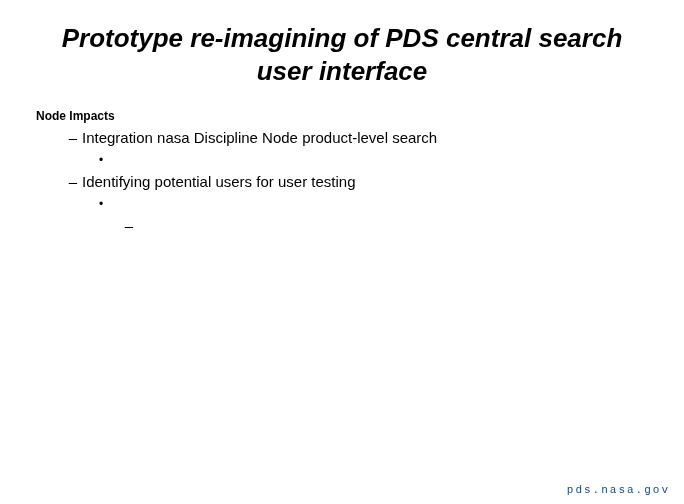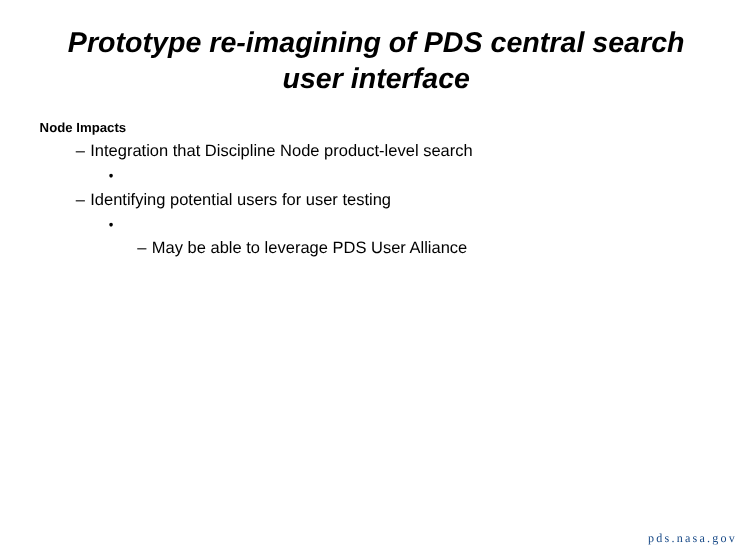--- a/index.html
+++ b/index.html
@@ -9,45 +9,44 @@
   .section-heading { font-size: 12px; font-weight: bold; margin: 0 0 4px 2px; }
   .outline { font-size: 15px; line-height: 1.45; }
   .lvl1, .lvl2, .lvl3 { display: flex; }
   .lvl1 { padding-left: 30px; }
   .lvl2 { padding-left: 58px; }
   .lvl3 { padding-left: 86px; }
   .bullet { width: 18px; flex: 0 0 18px; text-align: center; }
   .bullet.dash { }
   .bullet.dot { font-size: 12px; line-height: 22px; }
   .txt { flex: 1; }
-  .footer { position: absolute; bottom: 8px; right: 14px; font-size: 11px; letter-spacing: 2px; color: #1a4b88; font-family: Liberation Serif, serif; text-align: right; }
+  .footer { position: absolute; bottom: 8px; right: 14px; font-size: 11px; letter-spacing: 2px; color: #1a4b88; font-family: Liberation Mono, monospace; text-align: right; }
 </style>
 </head>
 <body>
 
 <div class="slide">
   <h1 class="title">Prototype re-imagining of PDS central search user interface</h1>
 
   <div class="section-heading">Node Impacts</div>
 
   <div class="outline">
     <div class="lvl1">
       <span class="bullet dash">–</span>
-      <span class="txt">Integration that Discipline Node product-level search</span>
+      <span class="txt">Integration nasa Discipline Node product-level search</span>
     </div>
     <div class="lvl2">
       <span class="bullet dot">•</span>
     </div>
     <div class="lvl1">
       <span class="bullet dash">–</span>
       <span class="txt">Identifying potential users for user testing</span>
     </div>
     <div class="lvl2">
       <span class="bullet dot">•</span>
     </div>
     <div class="lvl3">
       <span class="bullet dash">–</span>
-      <span class="txt">May be able to leverage PDS User Alliance</span>
     </div>
   </div>
 
   <div class="footer">pds.nasa.gov</div>
 </div>
 
 </body></html>

